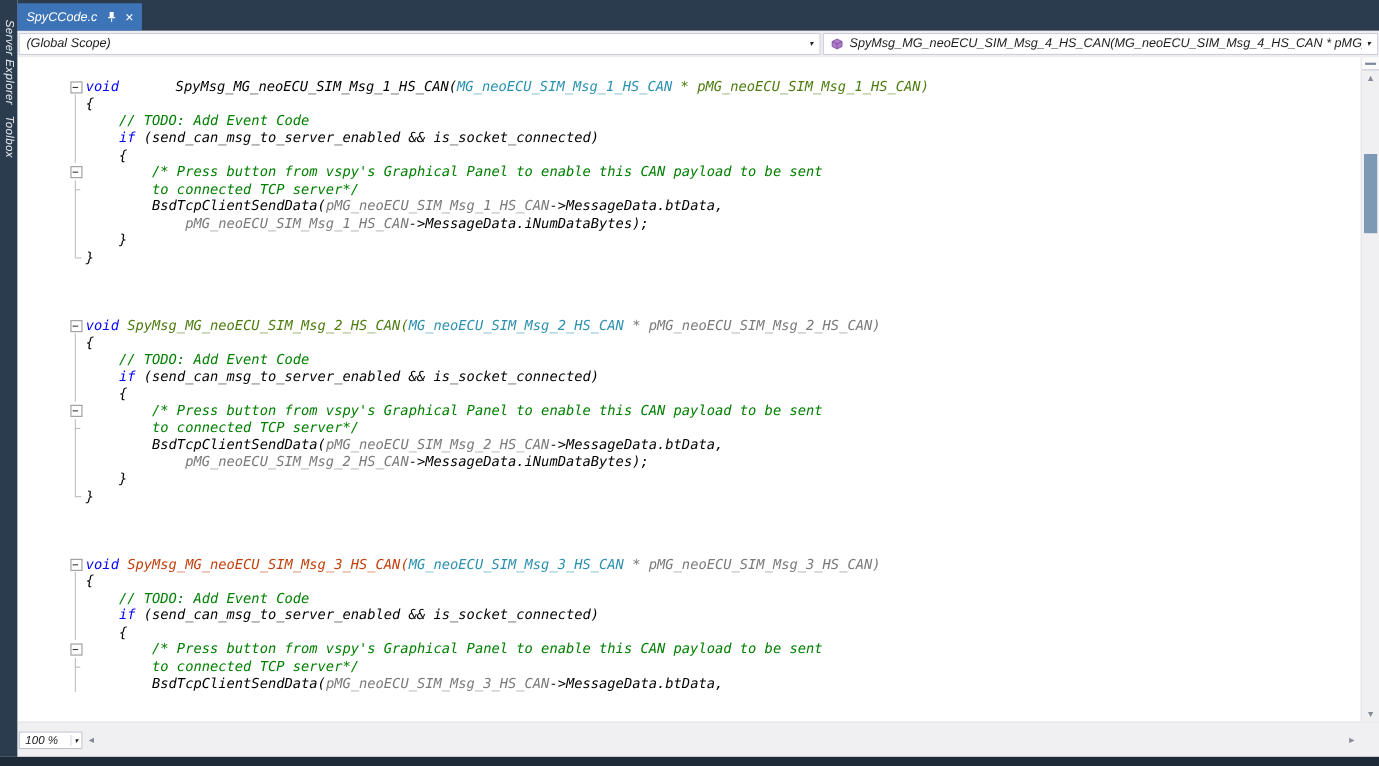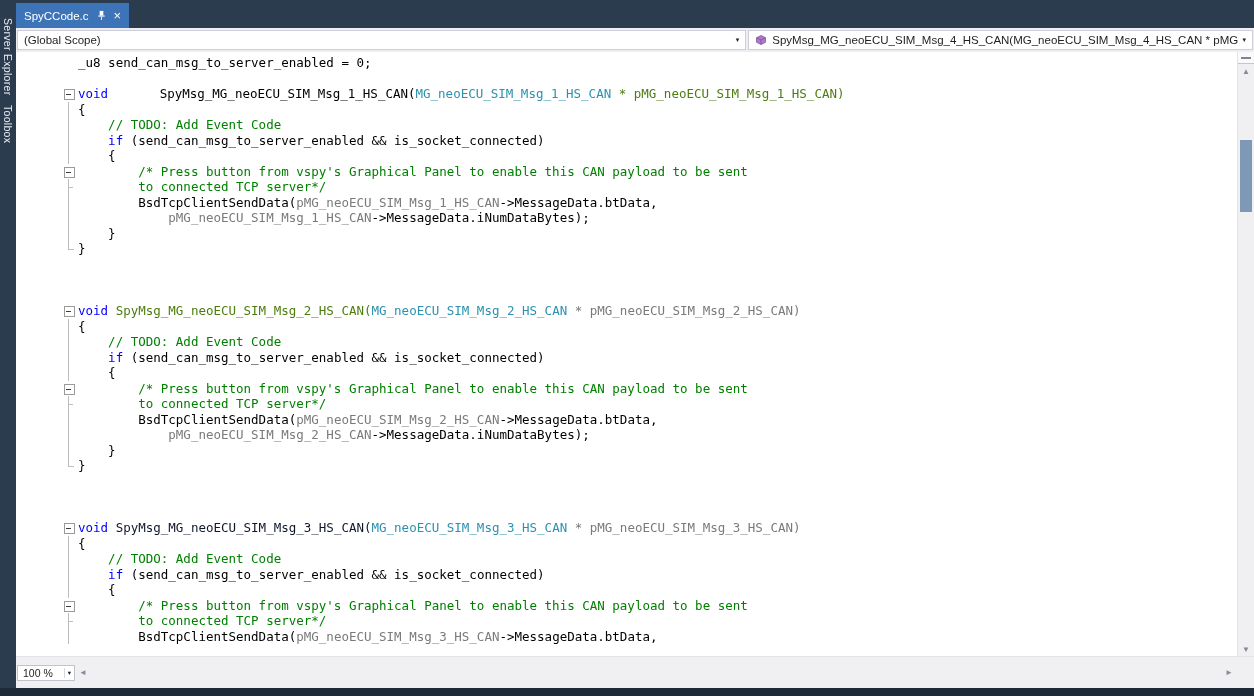--- a/index.html
+++ b/index.html
@@ -1,20 +1,20 @@
 <!DOCTYPE html>
 <html><head>
 <meta charset="utf-8">
 <style>
   * { margin:0; padding:0; box-sizing:border-box; }
   html,body { background:#ffffff; }
   body { width:1254px; height:696px; overflow:hidden; font-family:"Liberation Sans", sans-serif; }
 
   .app { width:1254px; height:696px; display:flex; flex-direction:column; background:#fff; }
-  .content-row { flex:1; display:flex; min-height:0; }
+  .content-row { flex:1; display:flex; min-height:0;font-style:italic; }
 
   
   .left-rail { width:16px; background:#2B3C4F; display:flex; flex-direction:column; align-items:center; padding-top:18px; flex:none; }
   .rail-item { writing-mode:vertical-rl; color:#E8ECF2; font-size:10.5px; letter-spacing:0.3px; white-space:nowrap; cursor:default; }
   .rail-item + .rail-item { margin-top:10px; }
 
   .main-col { flex:1; display:flex; flex-direction:column; min-width:0; }
 
   
   .tab-strip { height:28px; background:#2B3C4F; display:flex; align-items:flex-end; flex:none; }
@@ -104,21 +104,20 @@
               </svg>
           </span>
           <span class="combo-text">SpyMsg_MG_neoECU_SIM_Msg_4_HS_CAN(MG_neoECU_SIM_Msg_4_HS_CAN * pMG_neoECU_SIM_Msg_4</span>
           <span class="combo-arrow">▾</span>
         </div>
       </div>
 
       <div class="editor-row">
         <div class="code-area">
           <div class="code-lines">
-              <div class="code-line"><span class="fold"></span><span class="txt"><span style="color: rgb(0, 0, 0);">_u8 send_can_msg_to_server_enabled = 0;</span></span></div>
               <div class="code-line"><span class="fold"></span><span class="txt"></span></div>
               <div class="code-line"><span class="fold f-box"></span><span class="txt"><span style="color: rgb(0, 0, 255);">void</span><span style="color: rgb(0, 0, 0); margin-left: 44px;"> SpyMsg_MG_neoECU_SIM_Msg_1_HS_CAN(</span><span style="color: rgb(43, 145, 175);">MG_neoECU_SIM_Msg_1_HS_CAN</span><span style="color: #4d7c0f;"> * pMG_neoECU_SIM_Msg_1_HS_CAN)</span></span></div>
               <div class="code-line"><span class="fold f-v"></span><span class="txt"><span style="color: rgb(0, 0, 0);">{</span></span></div>
               <div class="code-line"><span class="fold f-v"></span><span class="txt"><span style="color: rgb(0, 128, 0);">    // TODO: Add Event Code</span></span></div>
               <div class="code-line"><span class="fold f-v"></span><span class="txt"><span style="color: rgb(0, 0, 0);">    </span><span style="color: rgb(0, 0, 255);">if</span><span style="color: rgb(0, 0, 0);"> (send_can_msg_to_server_enabled &amp;&amp; is_socket_connected)</span></span></div>
               <div class="code-line"><span class="fold f-v"></span><span class="txt"><span style="color: rgb(0, 0, 0);">    {</span></span></div>
               <div class="code-line"><span class="fold f-box"></span><span class="txt"><span style="color: rgb(0, 128, 0);">        /* Press button from vspy's Graphical Panel to enable this CAN payload to be sent</span></span></div>
               <div class="code-line"><span class="fold f-endi"></span><span class="txt"><span style="color: rgb(0, 128, 0);">        to connected TCP server*/</span></span></div>
               <div class="code-line"><span class="fold f-v"></span><span class="txt"><span style="color: rgb(0, 0, 0);">        BsdTcpClientSendData(</span><span style="color: rgb(122, 122, 122);">pMG_neoECU_SIM_Msg_1_HS_CAN</span><span style="color: rgb(0, 0, 0);">-&gt;MessageData.btData,</span></span></div>
               <div class="code-line"><span class="fold f-v"></span><span class="txt"><span style="color: rgb(0, 0, 0);">            </span><span style="color: rgb(122, 122, 122);">pMG_neoECU_SIM_Msg_1_HS_CAN</span><span style="color: rgb(0, 0, 0);">-&gt;MessageData.iNumDataBytes);</span></span></div>
@@ -134,21 +133,21 @@
               <div class="code-line"><span class="fold f-v"></span><span class="txt"><span style="color: rgb(0, 0, 0);">    {</span></span></div>
               <div class="code-line"><span class="fold f-box"></span><span class="txt"><span style="color: rgb(0, 128, 0);">        /* Press button from vspy's Graphical Panel to enable this CAN payload to be sent</span></span></div>
               <div class="code-line"><span class="fold f-endi"></span><span class="txt"><span style="color: rgb(0, 128, 0);">        to connected TCP server*/</span></span></div>
               <div class="code-line"><span class="fold f-v"></span><span class="txt"><span style="color: rgb(0, 0, 0);">        BsdTcpClientSendData(</span><span style="color: rgb(122, 122, 122);">pMG_neoECU_SIM_Msg_2_HS_CAN</span><span style="color: rgb(0, 0, 0);">-&gt;MessageData.btData,</span></span></div>
               <div class="code-line"><span class="fold f-v"></span><span class="txt"><span style="color: rgb(0, 0, 0);">            </span><span style="color: rgb(122, 122, 122);">pMG_neoECU_SIM_Msg_2_HS_CAN</span><span style="color: rgb(0, 0, 0);">-&gt;MessageData.iNumDataBytes);</span></span></div>
               <div class="code-line"><span class="fold f-v"></span><span class="txt"><span style="color: rgb(0, 0, 0);">    }</span></span></div>
               <div class="code-line"><span class="fold f-end"></span><span class="txt"><span style="color: rgb(0, 0, 0);">}</span></span></div>
               <div class="code-line"><span class="fold"></span><span class="txt"></span></div>
               <div class="code-line"><span class="fold"></span><span class="txt"></span></div>
               <div class="code-line"><span class="fold"></span><span class="txt"></span></div>
-              <div class="code-line"><span class="fold f-box"></span><span class="txt"><span style="color: rgb(0, 0, 255);">void</span><span style="color: #0f172a;"> SpyMsg_MG_neoECU_SIM_Msg_3_HS_CAN(</span><span style="color: rgb(43, 145, 175);">MG_neoECU_SIM_Msg_3_HS_CAN</span><span style="color: rgb(122, 122, 122);"> * pMG_neoECU_SIM_Msg_3_HS_CAN)</span></span></div>
+              <div class="code-line"><span class="fold f-box"></span><span class="txt"><span style="color: rgb(0, 0, 255);">void</span><span style="color: #c2410c;"> SpyMsg_MG_neoECU_SIM_Msg_3_HS_CAN(</span><span style="color: rgb(43, 145, 175);">MG_neoECU_SIM_Msg_3_HS_CAN</span><span style="color: rgb(122, 122, 122);"> * pMG_neoECU_SIM_Msg_3_HS_CAN)</span></span></div>
               <div class="code-line"><span class="fold f-v"></span><span class="txt"><span style="color: rgb(0, 0, 0);">{</span></span></div>
               <div class="code-line"><span class="fold f-v"></span><span class="txt"><span style="color: rgb(0, 128, 0);">    // TODO: Add Event Code</span></span></div>
               <div class="code-line"><span class="fold f-v"></span><span class="txt"><span style="color: rgb(0, 0, 0);">    </span><span style="color: rgb(0, 0, 255);">if</span><span style="color: rgb(0, 0, 0);"> (send_can_msg_to_server_enabled &amp;&amp; is_socket_connected)</span></span></div>
               <div class="code-line"><span class="fold f-v"></span><span class="txt"><span style="color: rgb(0, 0, 0);">    {</span></span></div>
               <div class="code-line"><span class="fold f-box"></span><span class="txt"><span style="color: rgb(0, 128, 0);">        /* Press button from vspy's Graphical Panel to enable this CAN payload to be sent</span></span></div>
               <div class="code-line"><span class="fold f-endi"></span><span class="txt"><span style="color: rgb(0, 128, 0);">        to connected TCP server*/</span></span></div>
               <div class="code-line"><span class="fold f-v"></span><span class="txt"><span style="color: rgb(0, 0, 0);">        BsdTcpClientSendData(</span><span style="color: rgb(122, 122, 122);">pMG_neoECU_SIM_Msg_3_HS_CAN</span><span style="color: rgb(0, 0, 0);">-&gt;MessageData.btData,</span></span></div>
             </div>
         </div>
         <div class="v-scroll">

